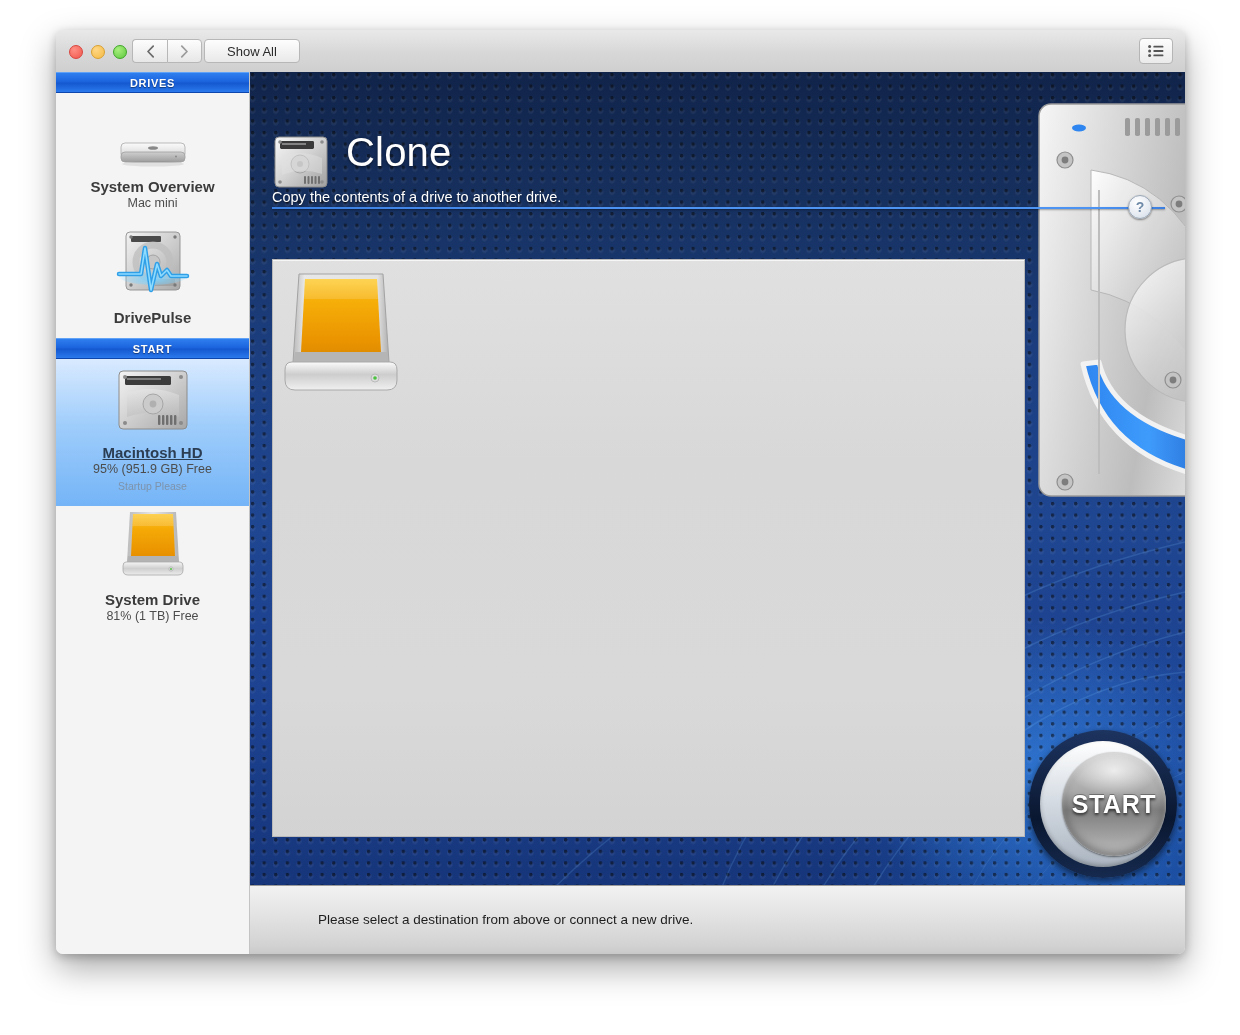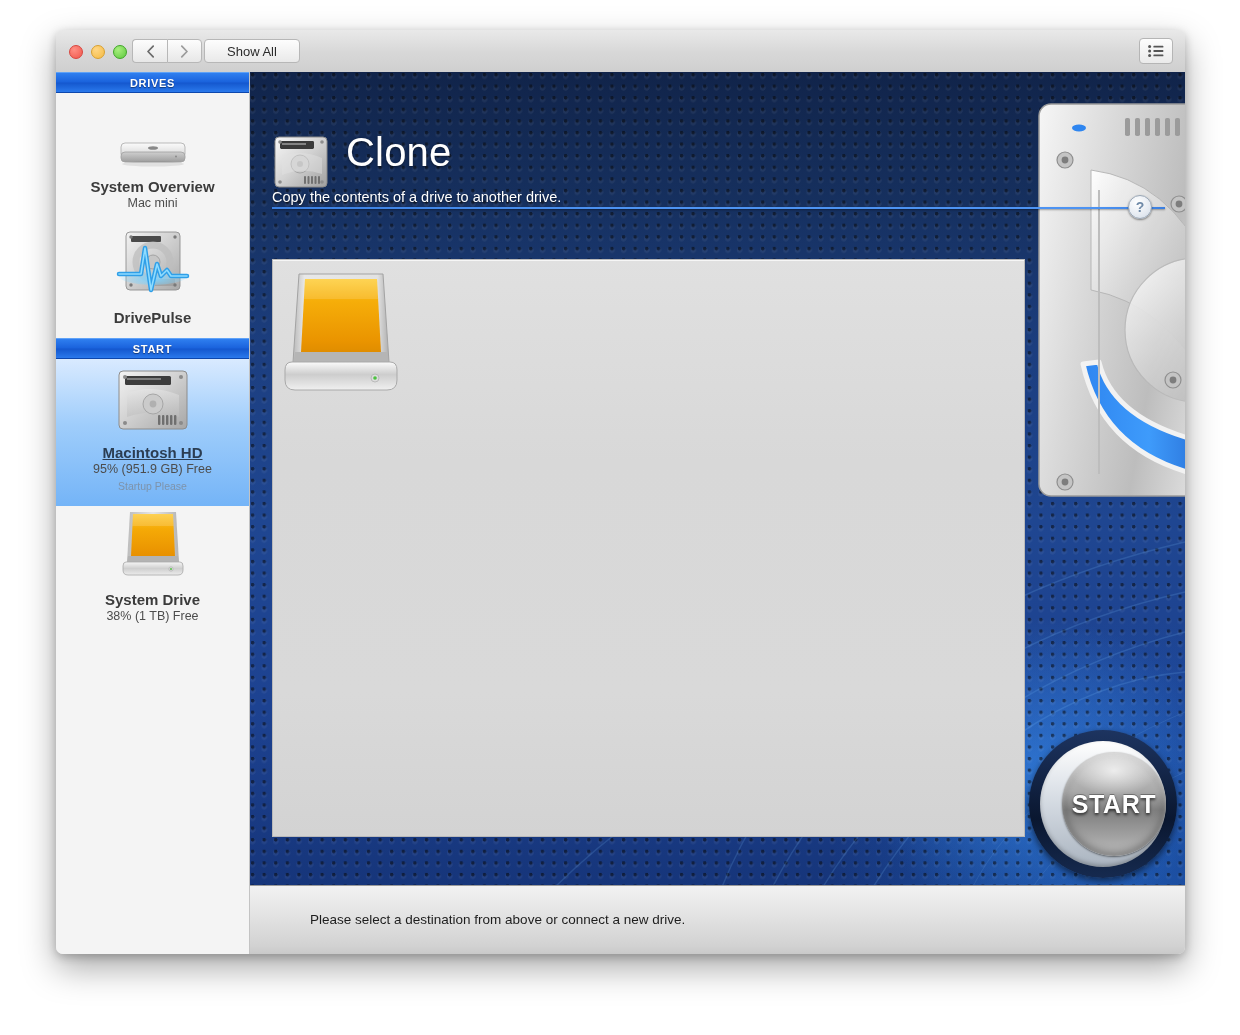--- a/index.html
+++ b/index.html
@@ -175,21 +175,21 @@
     text-shadow:0 2px 3px rgba(0,0,0,.65),0 -1px 0 rgba(0,0,0,.3);
   }
 
   
   .bottombar{
     position:absolute;left:0;right:0;bottom:0;height:68px;
     background:linear-gradient(to bottom,#f2f2f2 0%,#e4e4e4 40%,#d2d2d2 88%,#c9c9c9 100%);
     border-top:1px solid #9a9a9a;
   }
   .statustext{
-    position:absolute;left:60px;top:26px;font-size:13.5px;color:#1d1d1d;
+    position:absolute;left:68px;top:26px;font-size:13.5px;color:#1d1d1d;
   }
 </style>
 </head>
 <body>
 
 <div class="desktop">
   <div class="window">
 
     <div class="titlebar">
       <div class="traffic">
@@ -361,21 +361,21 @@
               <path d="M11 14 L57 14 L60 64 L8 64 Z" fill="url(#exSide)"></path>
               <path d="M14 16 L54 16 L56 58 L12 58 Z" fill="url(#exOr)"></path>
               <path d="M9 58 L59 58 L60 66 L8 66 Z" fill="#b3b3b3"></path>
               <path d="M7 64 L61 64 Q64 64 64 68 L64 72 Q64 77 59 77 L9 77 Q4 77 4 72 L4 68 Q4 64 7 64 Z" fill="url(#exBase)" stroke="#a8a8a8" stroke-width=".8"></path>
               <circle cx="52" cy="71" r="2.2" fill="#d8d8d8" stroke="#b0b0b0" stroke-width=".6"></circle>
               <circle cx="52" cy="71" r="1" fill="#57c24a"></circle>
               <path d="M14 16 L54 16 L54.6 28 L13.6 28 Z" fill="#fff" opacity=".16"></path>
             </svg>
           </div>
           <div class="sb-title">System Drive</div>
-          <div class="sb-sub">38% (1 TB) Free</div>
+          <div class="sb-sub">81% (1 TB) Free</div>
         </div>
 
       </div>
 
       <div class="main">
 
         <div class="bluebg">
           <div class="dots"></div>
           <svg class="swirl" viewBox="0 0 935 820" preserveAspectRatio="none">
             <g fill="none" stroke="#7fc4ff" stroke-width="1.4" opacity=".55">

